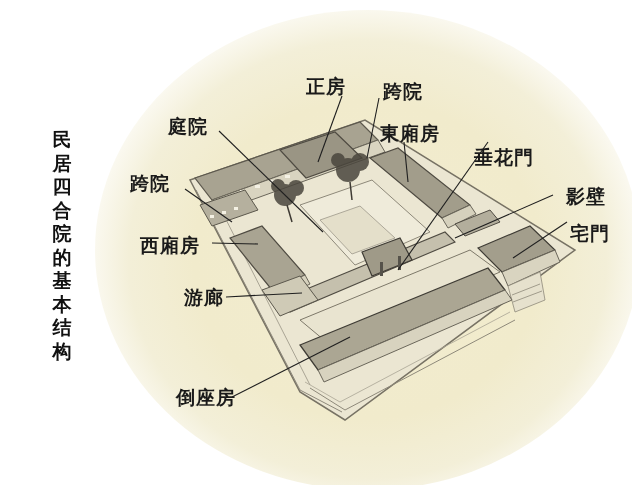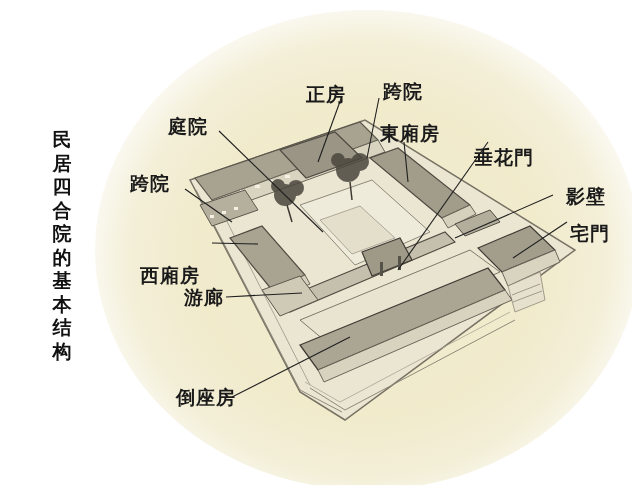--- a/index.html
+++ b/index.html
@@ -117,23 +117,23 @@
     <line x1="219" y1="131" x2="323" y2="232"></line>
     <line x1="185" y1="189" x2="232" y2="222"></line>
     <line x1="212" y1="243" x2="258" y2="244"></line>
     <line x1="226" y1="297" x2="302" y2="293"></line>
     <line x1="553" y1="195" x2="455" y2="238"></line>
     <line x1="567" y1="222" x2="513" y2="258"></line>
     <line x1="232" y1="397" x2="350" y2="337"></line>
   </g>
 </svg>
 
-<div class="label" style="left:306px; top:82px;">正房</div>
+<div class="label" style="left:306px; top:74px;">正房</div>
 <div class="label" style="left:383px; top:79px;">跨院</div>
 <div class="label" style="left:380px; top:121px;">東廂房</div>
 <div class="label" style="left:474px; top:117px;margin-top:28px;">垂花門</div>
 <div class="label" style="left:168px; top:114px;">庭院</div>
 <div class="label" style="left:130px; top:171px;">跨院</div>
-<div class="label" style="left:140px; top:233px;margin-top:30px;">西廂房</div>
+<div class="label" style="left:140px; top:233px;">西廂房</div>
 <div class="label" style="left:172px; top:285px;margin-left:12px;">游廊</div>
 <div class="label" style="left:566px; top:184px;text-align:center;">影壁</div>
 <div class="label" style="left:570px; top:213px;margin-top:8px;">宅門</div>
 <div class="label" style="left:176px; top:385px;">倒座房</div>
 
 </body></html>

